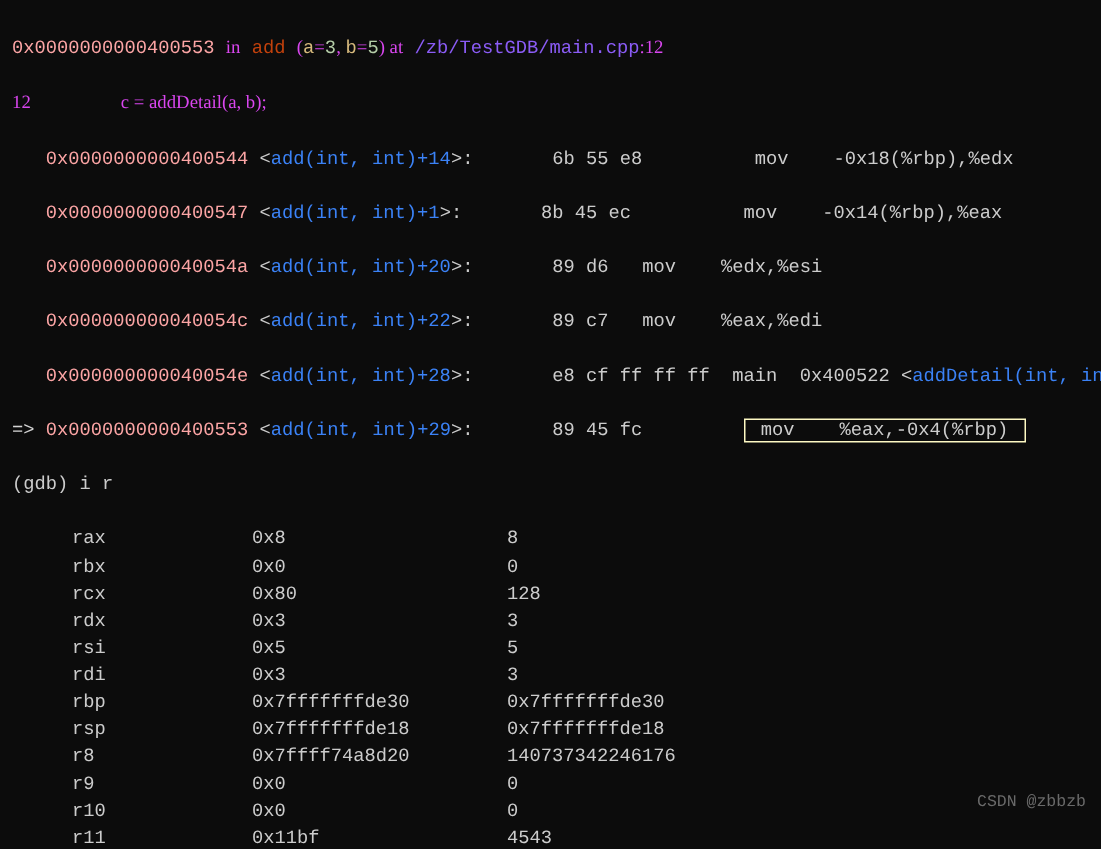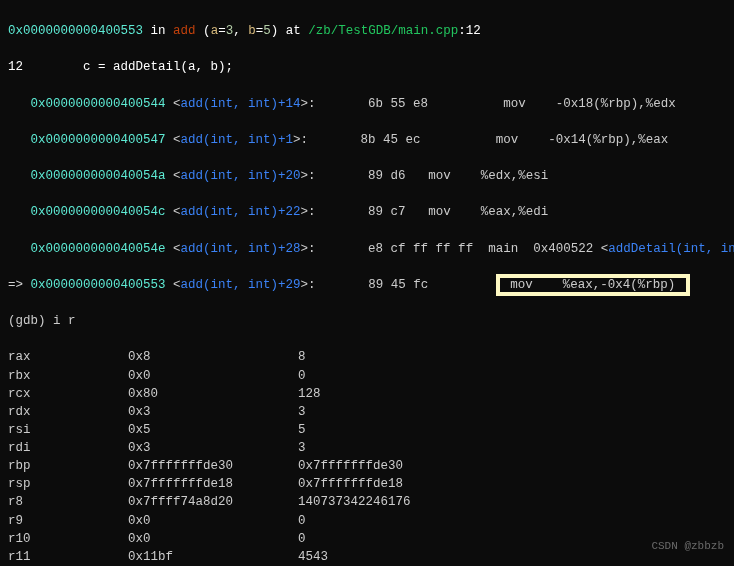--- a/index.html
+++ b/index.html
@@ -10,37 +10,37 @@
     font-family: Consolas, "Courier New", monospace;
     font-size: 12.5px;
     line-height: 1.45;
     white-space: pre;
     width: 734px;
     height: 566px;
     box-sizing: border-box;
     overflow: hidden;
     position: relative;
   }
-  .addr   { color: #5eead4; }
+  .addr   { color: #fca5a5; }
   .kw     { color: #c2410c; }
   .var    { color: #d7ba7d; }
   .val    { color: #b5cea8; }
-  .path   { color: #22c55e; }
+  .path   { color: #8b5cf6; }
   .cyan   { color: #3b82f6; }
-  .white  { color: #ffffff; }
+  .white  { color: #d946ef; font-family: Liberation Serif, serif; }
   .arrow  { color: #d4d4d4; }
-  .hlbox  { border: 4px solid #fef9c3; padding: 0 3px; }
+  .hlbox  { border: 1px solid #fef9c3; padding: 0 3px; }
   .wm {
     position: absolute;
     right: 10px;
-    bottom: 11px;
+    bottom: 22px;
     color: #6a6a6a;
     font-size: 11px;
   }
-  .reg-row { display: block; }
+  .reg-row { display: block; margin-left: 40px; }
   .rname { display: inline-block; width: 120px; }
   .rhex  { display: inline-block; width: 170px; }
   .rdec  { display: inline-block; }
 </style>
 </head>
 <body>
 <div><span class="addr">0x0000000000400553</span> <span class="white">in</span> <span class="kw">add</span> <span class="white">(</span><span class="var">a</span><span class="white">=</span><span class="val">3</span><span class="white">, </span><span class="var">b</span><span class="white">=</span><span class="val">5</span><span class="white">) </span><span class="white">at</span> <span class="path">/zb/TestGDB/main.cpp</span><span class="white">:</span><span class="white">12</span></div>
 <div><span class="white">12</span>        <span class="white">c = addDetail(a, b);</span></div>
 <div>   <span class="addr">0x0000000000400544</span> &lt;<span class="cyan">add(int, int)+14</span>&gt;:       <span>6b 55 e8</span>          <span>mov</span>    <span>-0x18(%rbp),%edx</span></div>
 <div>   <span class="addr">0x0000000000400547</span> &lt;<span class="cyan">add(int, int)+1</span>&gt;:       <span>8b 45 ec</span>          <span>mov</span>    <span>-0x14(%rbp),%eax</span></div>

